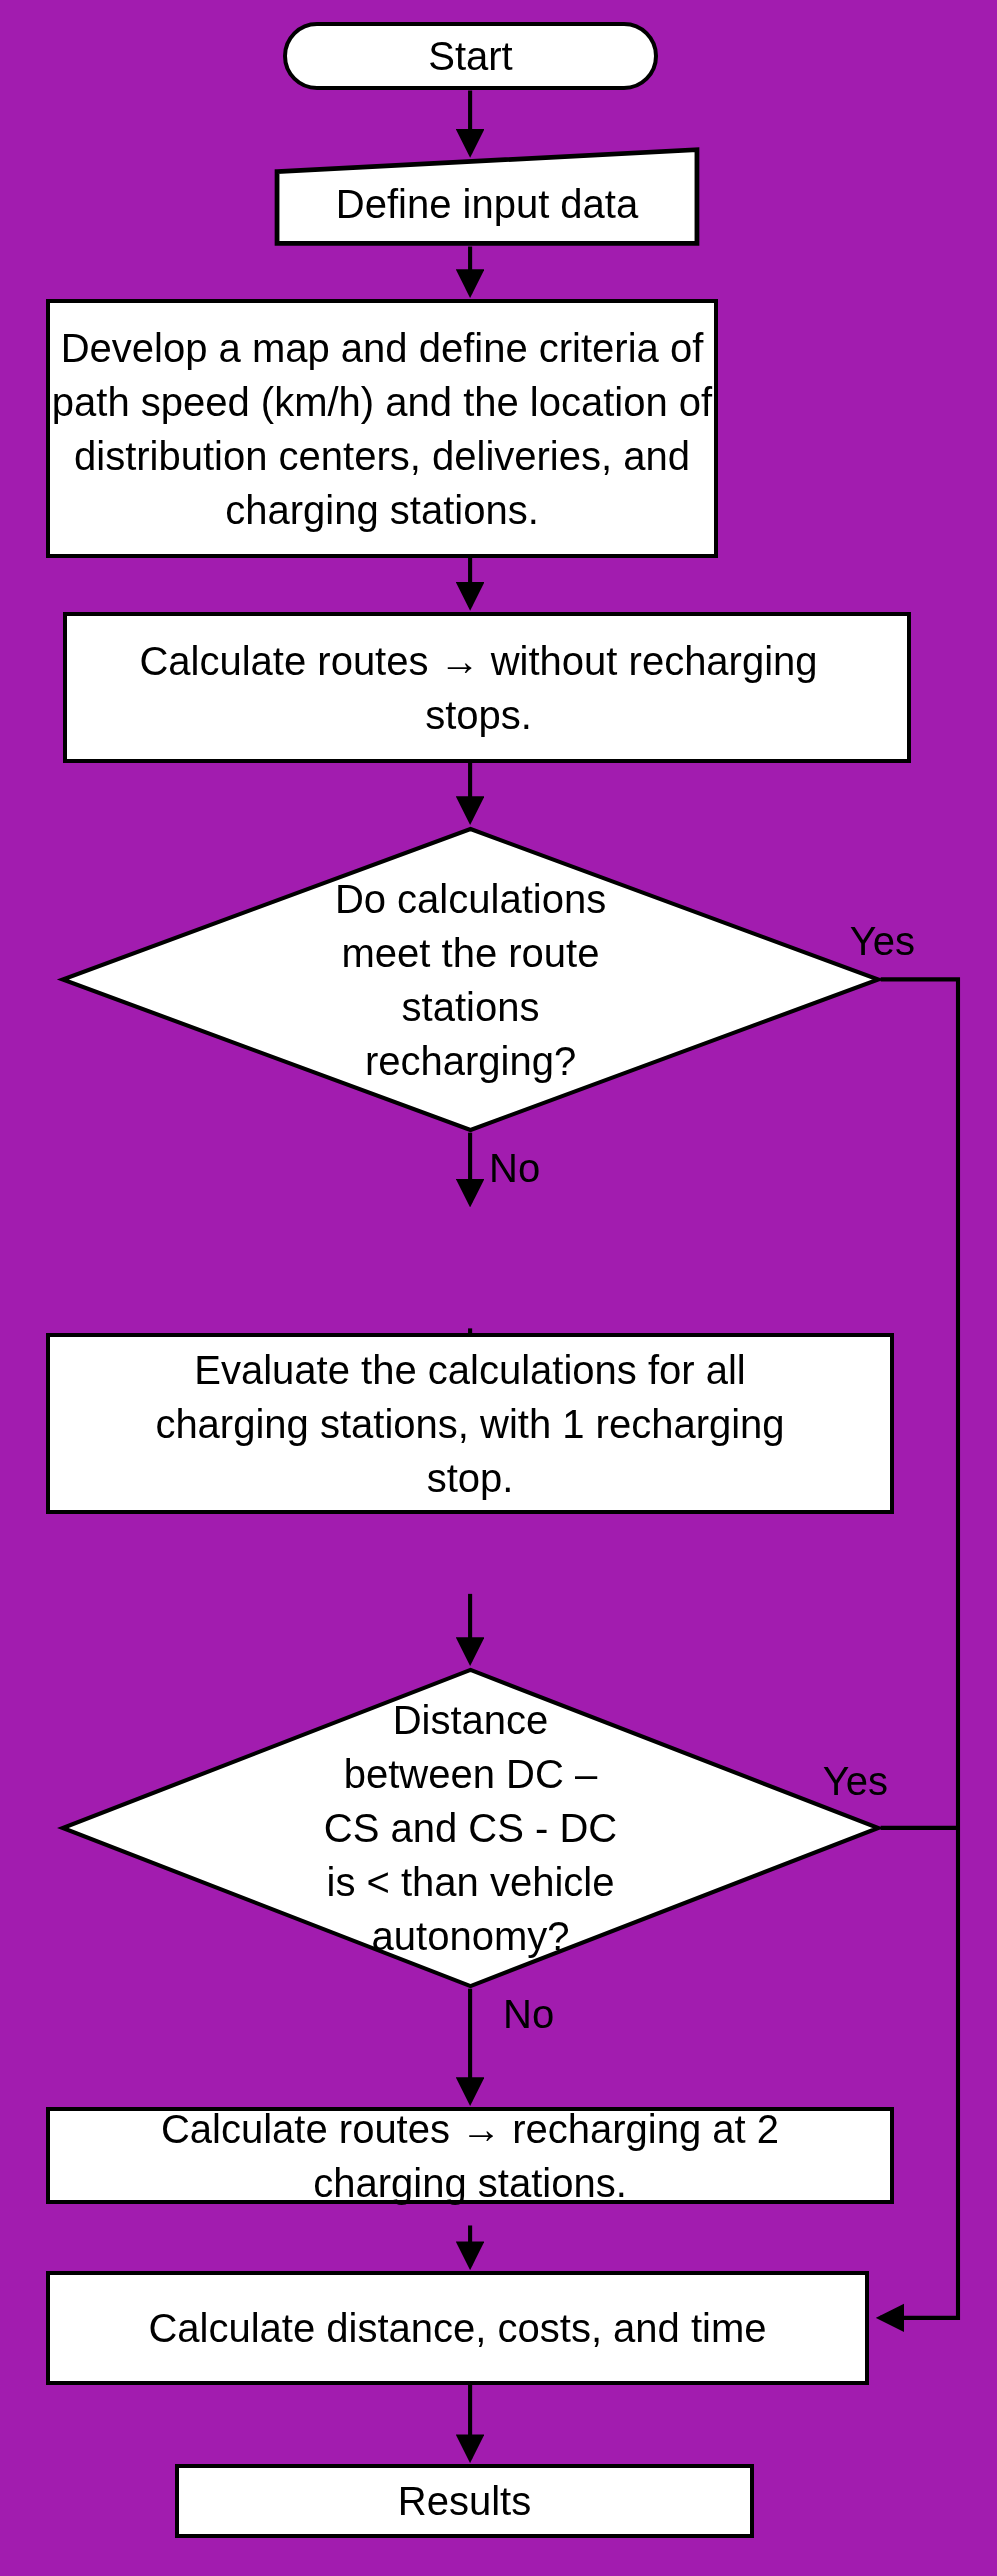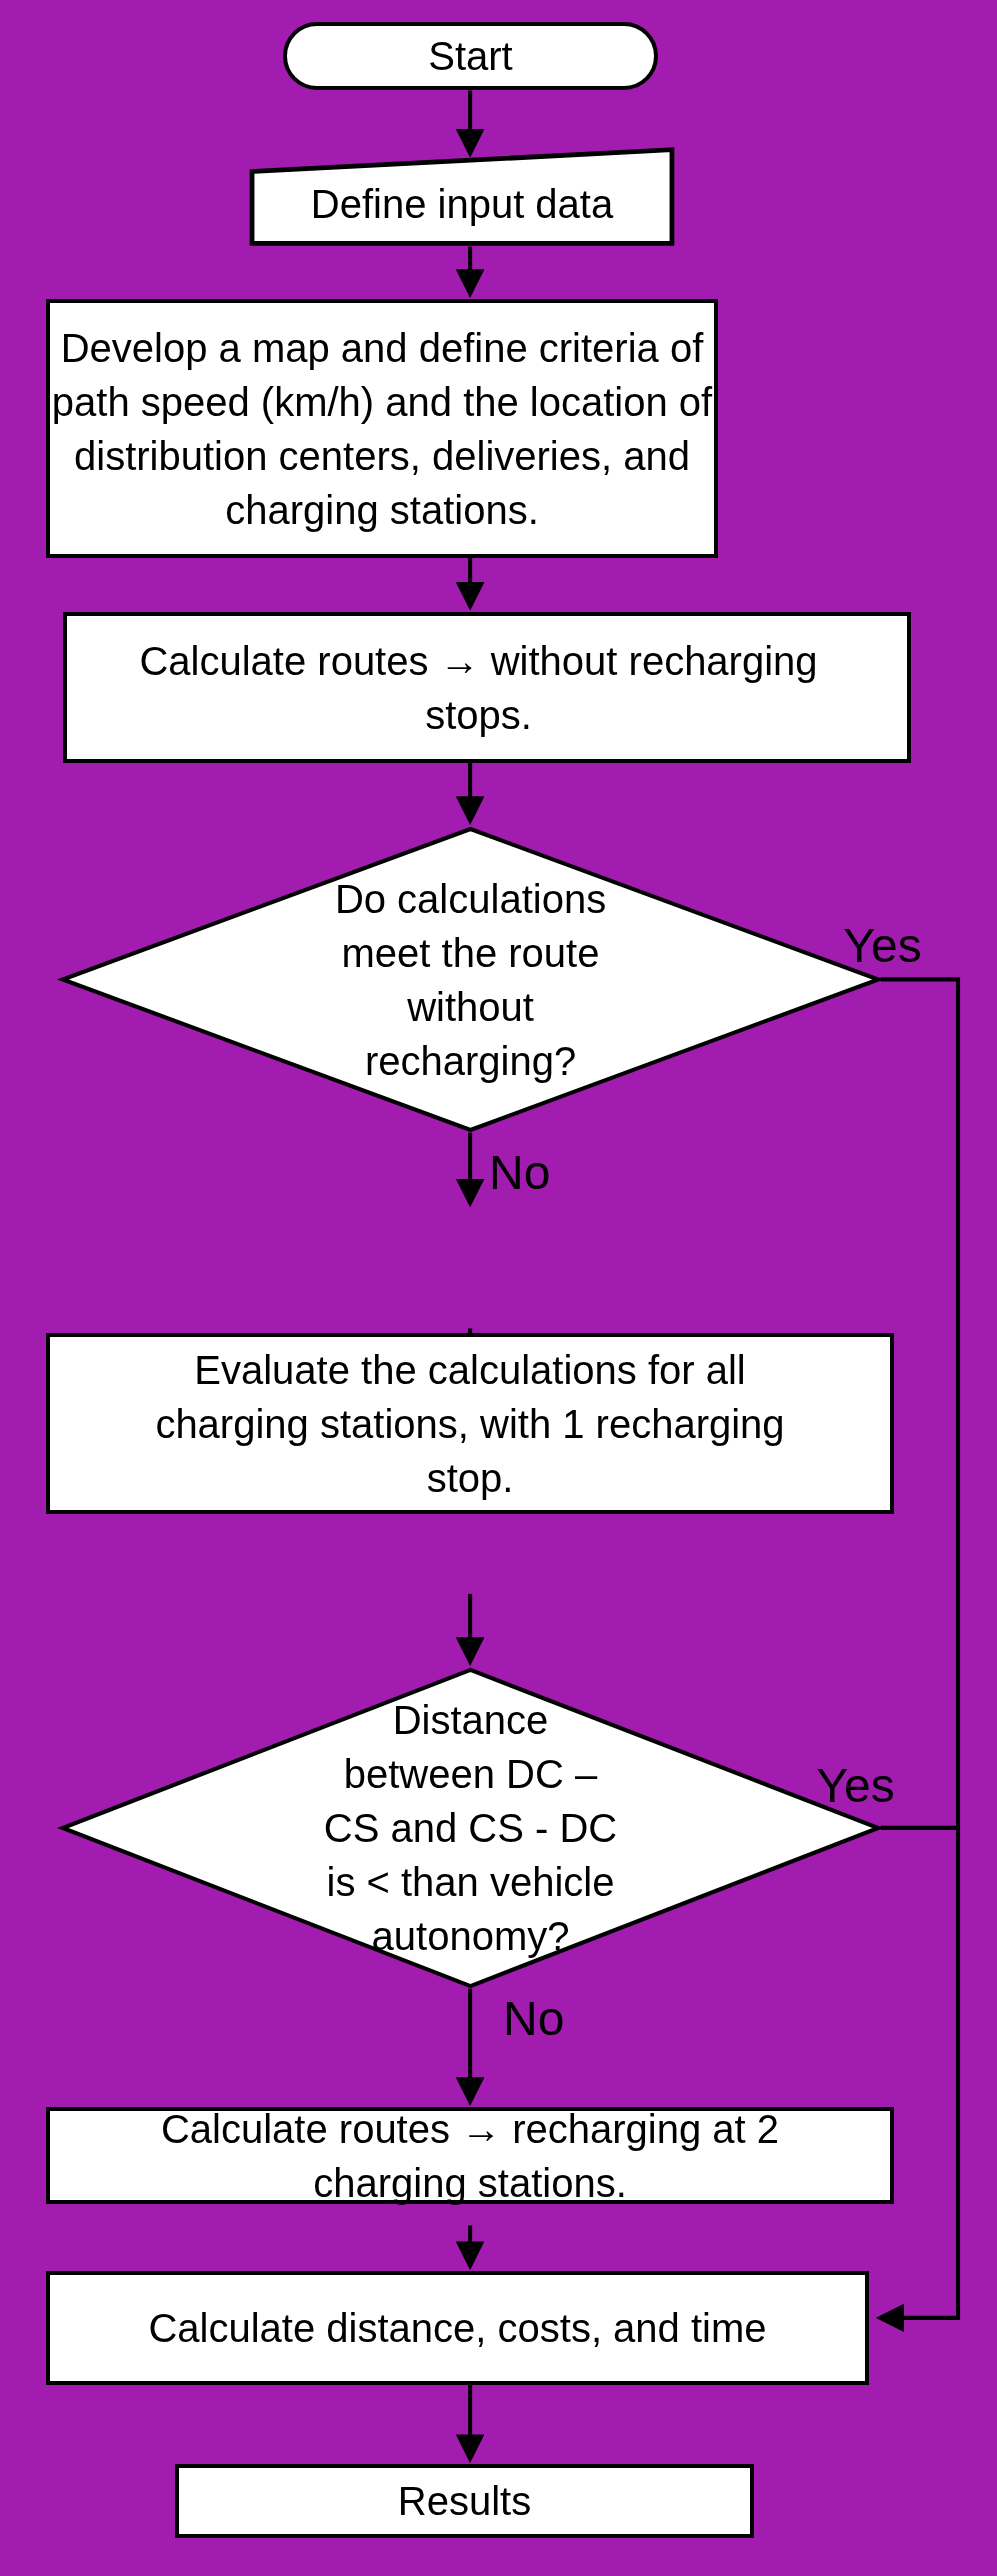--- a/index.html
+++ b/index.html
@@ -39,21 +39,21 @@
   .terminator-box {
     box-sizing: border-box;
     background: #ffffff;
     border: 4.8px solid #000000;
     border-radius: 41px;
     width: 100%; height: 100%;
   }
   .edge-label {
     position: absolute;
     z-index: 2;
-    font-size: 48px;
+    font-size: 40px;
     line-height: 1.2;
     color: #000000;
     white-space: nowrap;
   }
   .edge-label.centered { width: 137px; text-align: center; }
 </style>
 </head>
 <body>
 
 <div id="canvas">
@@ -78,21 +78,21 @@
       <path d="M1287 1431 H 1400 V 3387 H 1286" marker-end="url(#ah)"></path>
       <path d="M1287 2671 H 1400"></path>
     </g>
   </svg>
 
   <div class="node" style="left:283px; top:22px; width:375px; height:68px;">
     <div class="terminator-box"></div>
     <div class="node-text">Start</div>
   </div>
 
-  <div class="node" style="left:249px; top:147px; width:426px; height:99px;">
+  <div class="node" style="left:274px; top:147px; width:426px; height:99px;">
     <svg class="node-shape-svg" width="426" height="99" viewBox="0 0 623 145" xmlns="http://www.w3.org/2000/svg">
       <polygon points="4,36 619,4 619,141 4,141" fill="#ffffff" stroke="#000000" stroke-width="7"></polygon>
     </svg>
     <div class="node-text" style="padding-top:15px;">Define input data</div>
   </div>
 
   <div class="node" style="left:46px; top:299px; width:672px; height:259px;">
     <div class="process-box"></div>
     <div class="node-text">Develop a map and define criteria of
 path speed (km/h) and the location of
@@ -105,21 +105,21 @@
     <div class="node-text">Calculate routes → without recharging
 stops.</div>
   </div>
 
   <div class="node" style="left:60px; top:826px; width:821px; height:307px;">
     <svg class="node-shape-svg" width="821" height="307" viewBox="0 0 1200 448" xmlns="http://www.w3.org/2000/svg">
       <polygon points="600,4 1196,224 600,444 4,224" fill="#ffffff" stroke="#000000" stroke-width="6"></polygon>
     </svg>
     <div class="node-text">Do calculations
 meet the route
-without
+stations
 recharging?</div>
   </div>
 
 
   <div class="node" style="left:46px; top:1333px; width:848px; height:181px;">
     <div class="process-box"></div>
     <div class="node-text">Evaluate the calculations for all
 charging stations, with 1 recharging
 stop.</div>
   </div>

